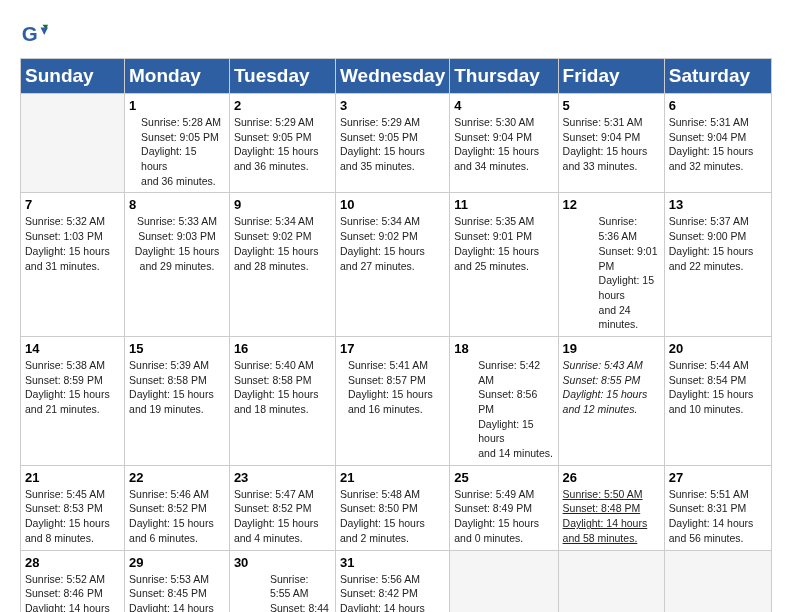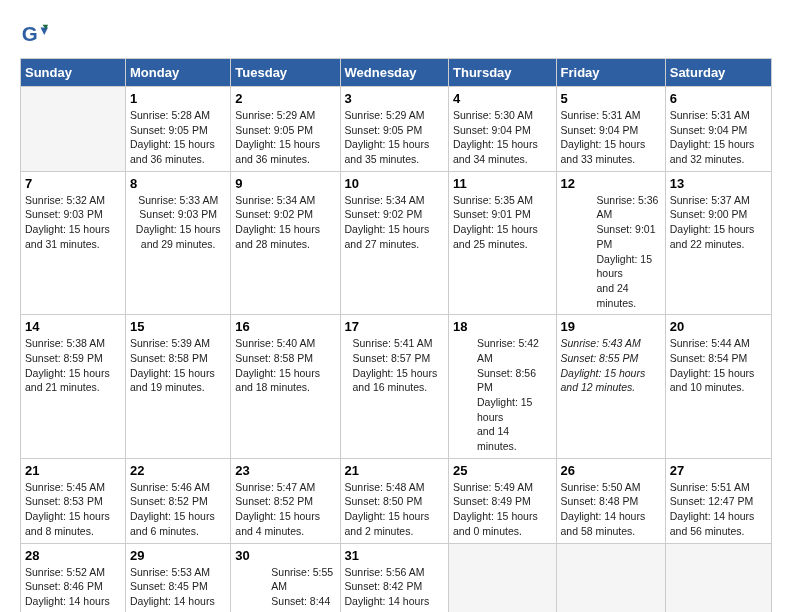--- a/index.html
+++ b/index.html
@@ -50,21 +50,21 @@
     table {
       width: 100%;
       border-collapse: collapse;
       font-size: 11px;
     }
     thead th {
       background-color: #2e5fa3;
       color: #fff;
       padding: 6px 4px;
       text-align: left;
-      font-size: 13px;
+      font-size: 19px;
       font-weight: bold;
       border: 1px solid #ccc;
     }
     tbody td {
       border: 1px solid #ccc;
       padding: 4px;
       vertical-align: top;
       width: 113px;
     }
     tbody tr {
@@ -124,21 +124,21 @@
         <th>Thursday</th>
         <th>Friday</th>
         <th>Saturday</th>
       </tr>
   </thead>
   <tbody id="calendar-body">
   <tr>
         <td class="empty-cell"></td>
         <td>
           <div class="day-number">1</div>
-          <div class="day-info" style="white-space: pre-line;">Sunrise: 5:28 AM
+          <div class="day-info" style="white-space: pre-line; margin-left: 12px;">Sunrise: 5:28 AM
 Sunset: 9:05 PM
 Daylight: 15 hours
 and 36 minutes.</div>
         </td>
         <td>
           <div class="day-number">2</div>
           <div class="day-info" style="white-space: pre-line;">Sunrise: 5:29 AM
 Sunset: 9:05 PM
 Daylight: 15 hours
 and 36 minutes.</div>
@@ -169,21 +169,21 @@
           <div class="day-info" style="white-space: pre-line;">Sunrise: 5:31 AM
 Sunset: 9:04 PM
 Daylight: 15 hours
 and 32 minutes.</div>
         </td>
       </tr>
       <tr>
         <td>
           <div class="day-number">7</div>
           <div class="day-info" style="white-space: pre-line;">Sunrise: 5:32 AM
-Sunset: 9:03 PM
+Sunset: 1:03 PM
 Daylight: 15 hours
 and 31 minutes.</div>
         </td>
         <td>
           <div class="day-number">8</div>
           <div class="day-info" style="white-space: pre-line; text-align: center;">Sunrise: 5:33 AM
 Sunset: 9:03 PM
 Daylight: 15 hours
 and 29 minutes.</div>
         </td>
@@ -305,29 +305,29 @@
         </td>
         <td>
           <div class="day-number">25</div>
           <div class="day-info" style="white-space: pre-line;">Sunrise: 5:49 AM
 Sunset: 8:49 PM
 Daylight: 15 hours
 and 0 minutes.</div>
         </td>
         <td>
           <div class="day-number">26</div>
-          <div class="day-info" style="white-space: pre-line;">Sunrise: 5:50 AM
+          <div class="day-info" style="white-space: pre-line; text-decoration: underline;">Sunrise: 5:50 AM
 Sunset: 8:48 PM
 Daylight: 14 hours
 and 58 minutes.</div>
         </td>
         <td>
           <div class="day-number">27</div>
           <div class="day-info" style="white-space: pre-line;">Sunrise: 5:51 AM
-Sunset: 12:47 PM
+Sunset: 8:31 PM
 Daylight: 14 hours
 and 56 minutes.</div>
         </td>
       </tr>
       <tr>
         <td>
           <div class="day-number">28</div>
           <div class="day-info" style="white-space: pre-line;">Sunrise: 5:52 AM
 Sunset: 8:46 PM
 Daylight: 14 hours

